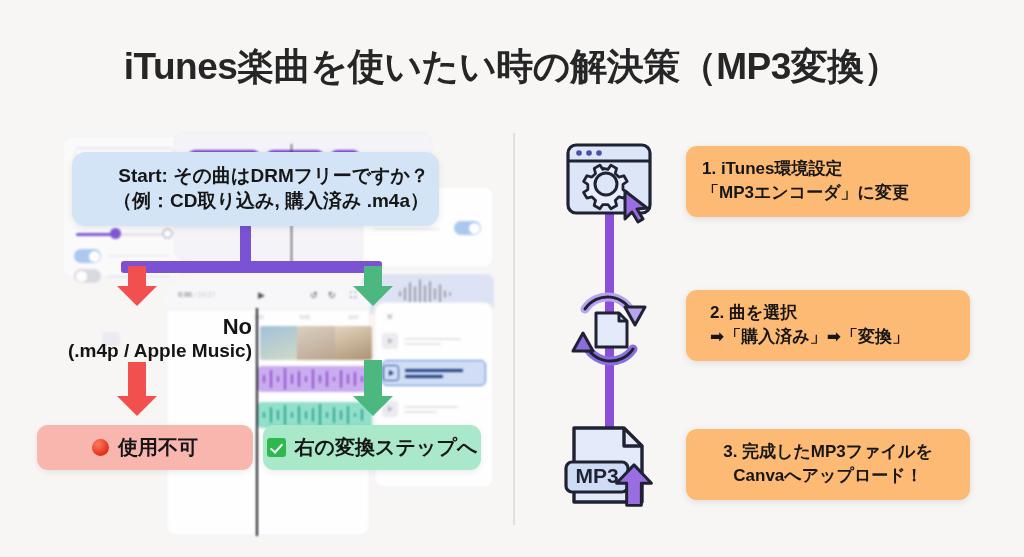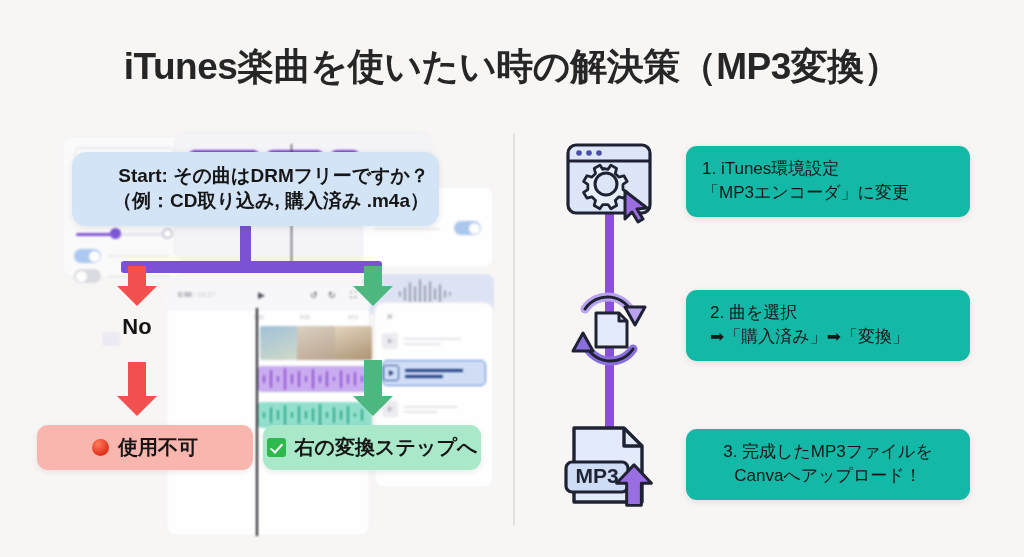--- a/index.html
+++ b/index.html
@@ -162,21 +162,21 @@
     background:#d4e4f7; border-radius:14px;
     padding:11px 10px 12px;
     text-align:center; line-height:1.34;
     font-size:19px; font-weight:bold; color:#161616;
     box-shadow:0 2px 7px rgba(0,0,0,0.09);
   }
   .start-box span { display:block; white-space:nowrap;text-align:right; }
 
   .no-label {
     position:absolute; left:22px; top:314px; width:230px;
-    text-align:center; line-height:1.2;
+    text-align:right; line-height:1.2;
     font-size:19px; font-weight:bold; color:#141414;
   }
   .no-label .big { font-size:22px; display:block; }
   .no-label .sub { font-size:19px; display:block; white-space:nowrap; }
 
   .yes-label {
     position:absolute; left:323px; top:328px; width:100px;
     text-align:center;
     font-size:24px; font-weight:bold; color:#141414;
   }
@@ -209,23 +209,23 @@
   .rc-line {
     position:absolute; left:605px; top:200px; width:9px; height:290px;
     background:#8b4fd8; border-radius:2px;
   }
   .rc-icon { position:absolute; }
   .icon1 { left:562px; top:140px; }
   .icon2 { left:561px; top:283px; }
   .icon3 { left:552px; top:410px; }
 
   .step-box {
-    position:absolute; background:#14b8a6; border-radius:11px;
+    position:absolute; background:#fdba74; border-radius:11px;
     padding:11px 14px 12px 16px;
-    font-size:17px; font-weight:normal; color:#161616;
+    font-size:17px; font-weight:bold; color:#161616;
     line-height:1.42;
     box-shadow:0 2px 7px rgba(0,0,0,0.10);
   }
   .step-box span { display:block; white-space:nowrap; }
   .step1 { left:686px; top:146px; width:284px; }
   .step2 { left:686px; top:290px; width:284px;padding-left:24px; }
   .step3 { left:686px; top:429px; width:284px; text-align:center; padding-left:14px; }
 </style>
 </head>
 <body>
@@ -464,20 +464,21 @@
       <div class="head"></div>
   </div>
 
   <div class="start-box">
     <span>Start: その曲はDRMフリーですか？</span>
     <span>（例：CD取り込み, 購入済み .m4a）</span>
   </div>
 
   <div class="no-label">
     <span class="big">No</span>
+    <span class="sub">(.m4p / Apple Music)</span>
   </div>
 
   <div class="result-box result-green">
     <span class="chk-green"></span>
     <span>右の変換ステップへ</span>
   </div>
   <div class="result-box result-red">
     <span class="dot-red"></span>
     <span>使用不可</span>
   </div>

